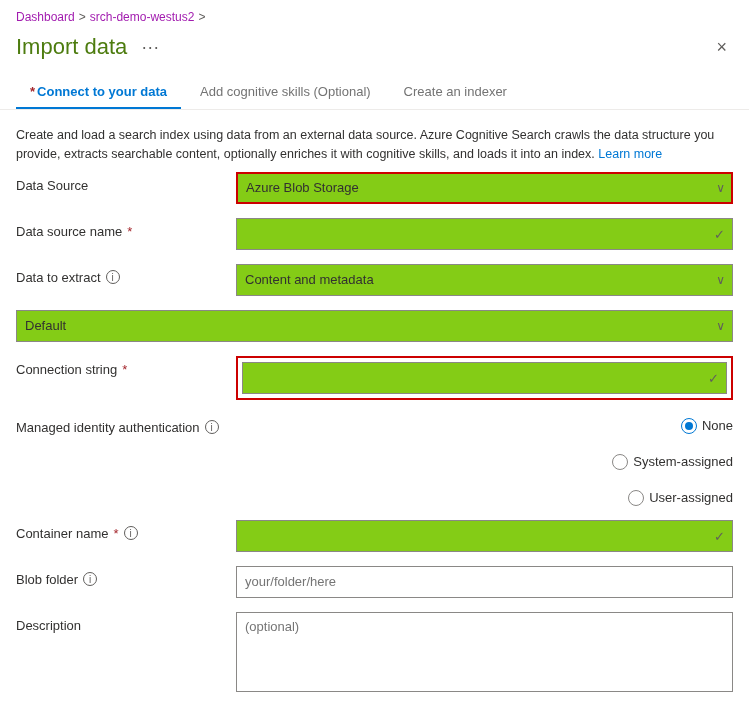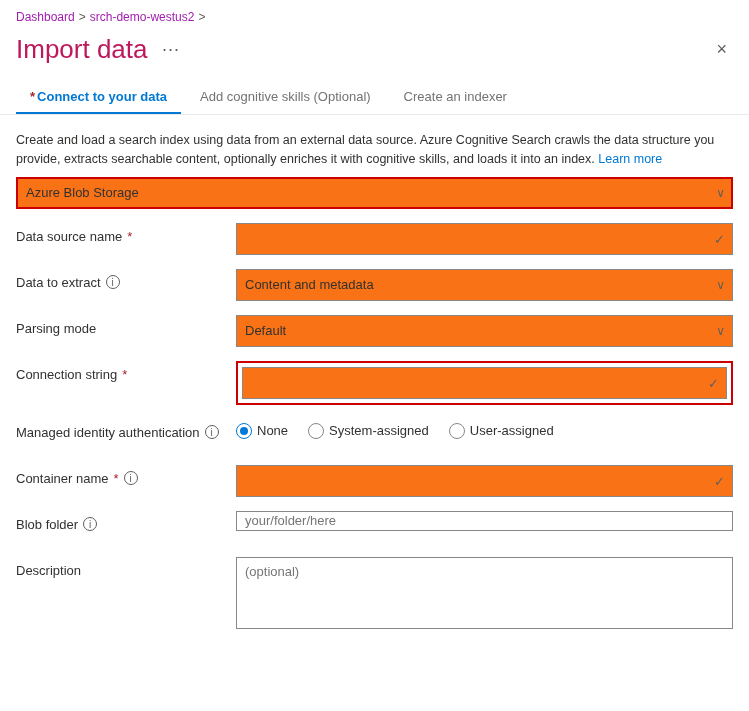--- a/index.html
+++ b/index.html
@@ -30,23 +30,23 @@
       align-items: center;
       justify-content: space-between;
       padding: 4px 16px 16px 16px;
     }
     .page-title-row {
       display: flex;
       align-items: center;
       gap: 8px;
     }
     .page-title {
-      font-size: 26px;
+      font-size: 22px;
       font-weight: 300;
-      color: #be185d;
+      color: #4d7c0f;
     }
     .ellipsis-btn {
       font-size: 18px;
       color: #605e5c;
       cursor: pointer;
       padding: 2px 6px;
       border-radius: 2px;
     }
     .close-btn {
       font-size: 18px;
@@ -138,21 +138,21 @@
       position: relative;
       width: 100%;
     }
     .select-field {
       width: 100%;
       height: 32px;
       border: 1px solid #8a8886;
       padding: 0 32px 0 8px;
       font-size: 13px;
       color: #323130;
-      background: #f97316;
+      background: #84cc16;
       appearance: none;
       -webkit-appearance: none;
       cursor: pointer;
       outline: none;
     }
     .select-chevron {
       position: absolute;
       right: 8px;
       top: 50%;
       transform: translateY(-50%);
@@ -177,21 +177,21 @@
     .select-with-check .select-field {
       padding-right: 30px;
     }
 
     .highlighted-field {
       border: 2px solid #cc0000 !important;
     }
 
     .input-field {
       width: 100%;
-      height: 20px;
+      height: 32px;
       border: 1px solid #8a8886;
       padding: 0 8px;
       font-size: 13px;
       color: #323130;
       background: #fff;
       outline: none;
     }
 
     .connection-string-wrapper {
       border: 2px solid #cc0000;
@@ -205,23 +205,24 @@
       font-size: 12px;
       cursor: pointer;
       text-decoration: none;
       display: block;
       margin-top: 4px;
       padding: 0 2px;
     }
 
     .identity-row {
       display: flex;
-      align-items: center;
+      align-items: flex-end;
       gap: 20px;
       padding-top: 4px;
+      flex-direction: column;
     }
     .radio-option {
       display: flex;
       align-items: center;
       gap: 5px;
       cursor: pointer;
       font-size: 13px;
       color: #323130;
     }
     .radio-circle {
@@ -240,21 +241,21 @@
     .radio-circle.selected::after {
       content: '';
       width: 8px;
       height: 8px;
       background: #0078d4;
       border-radius: 50%;
     }
 
     .textarea-field {
       width: 100%;
-      height: 72px;
+      height: 80px;
       border: 1px solid #8a8886;
       padding: 6px 8px;
       font-size: 13px;
       color: #a19f9d;
       font-family: inherit;
       resize: none;
       outline: none;
     }
   </style>
 </head>
@@ -288,20 +289,23 @@
 </div>
 
 <div class="content-area">
 
   <p class="description-text">
     <span>Create and load a search index using data from an external data source. Azure Cognitive Search crawls the data structure you provide, extracts searchable content, optionally enriches it with cognitive skills, and loads it into an index.</span>
     <a>Learn more</a>
   </p>
 
   <div class="form-row">
+    <div class="form-label">
+      <span>Data Source</span>
+    </div>
     <div class="form-control-area">
       <div class="select-wrapper">
         <select class="select-field highlighted-field">
           <option value="Azure Blob Storage">Azure Blob Storage</option>
         </select>
         <span class="select-chevron">∨</span>
       </div>
     </div>
   </div>
 
@@ -327,23 +331,20 @@
       <div class="select-wrapper">
         <select class="select-field">
           <option value="Content and metadata">Content and metadata</option>
         </select>
         <span class="select-chevron">∨</span>
       </div>
     </div>
   </div>
 
   <div class="form-row">
-    <div class="form-label">
-      <span>Parsing mode</span>
-    </div>
     <div class="form-control-area">
       <div class="select-wrapper">
         <select class="select-field">
           <option value="Default">Default</option>
         </select>
         <span class="select-chevron">∨</span>
       </div>
     </div>
   </div>
 

